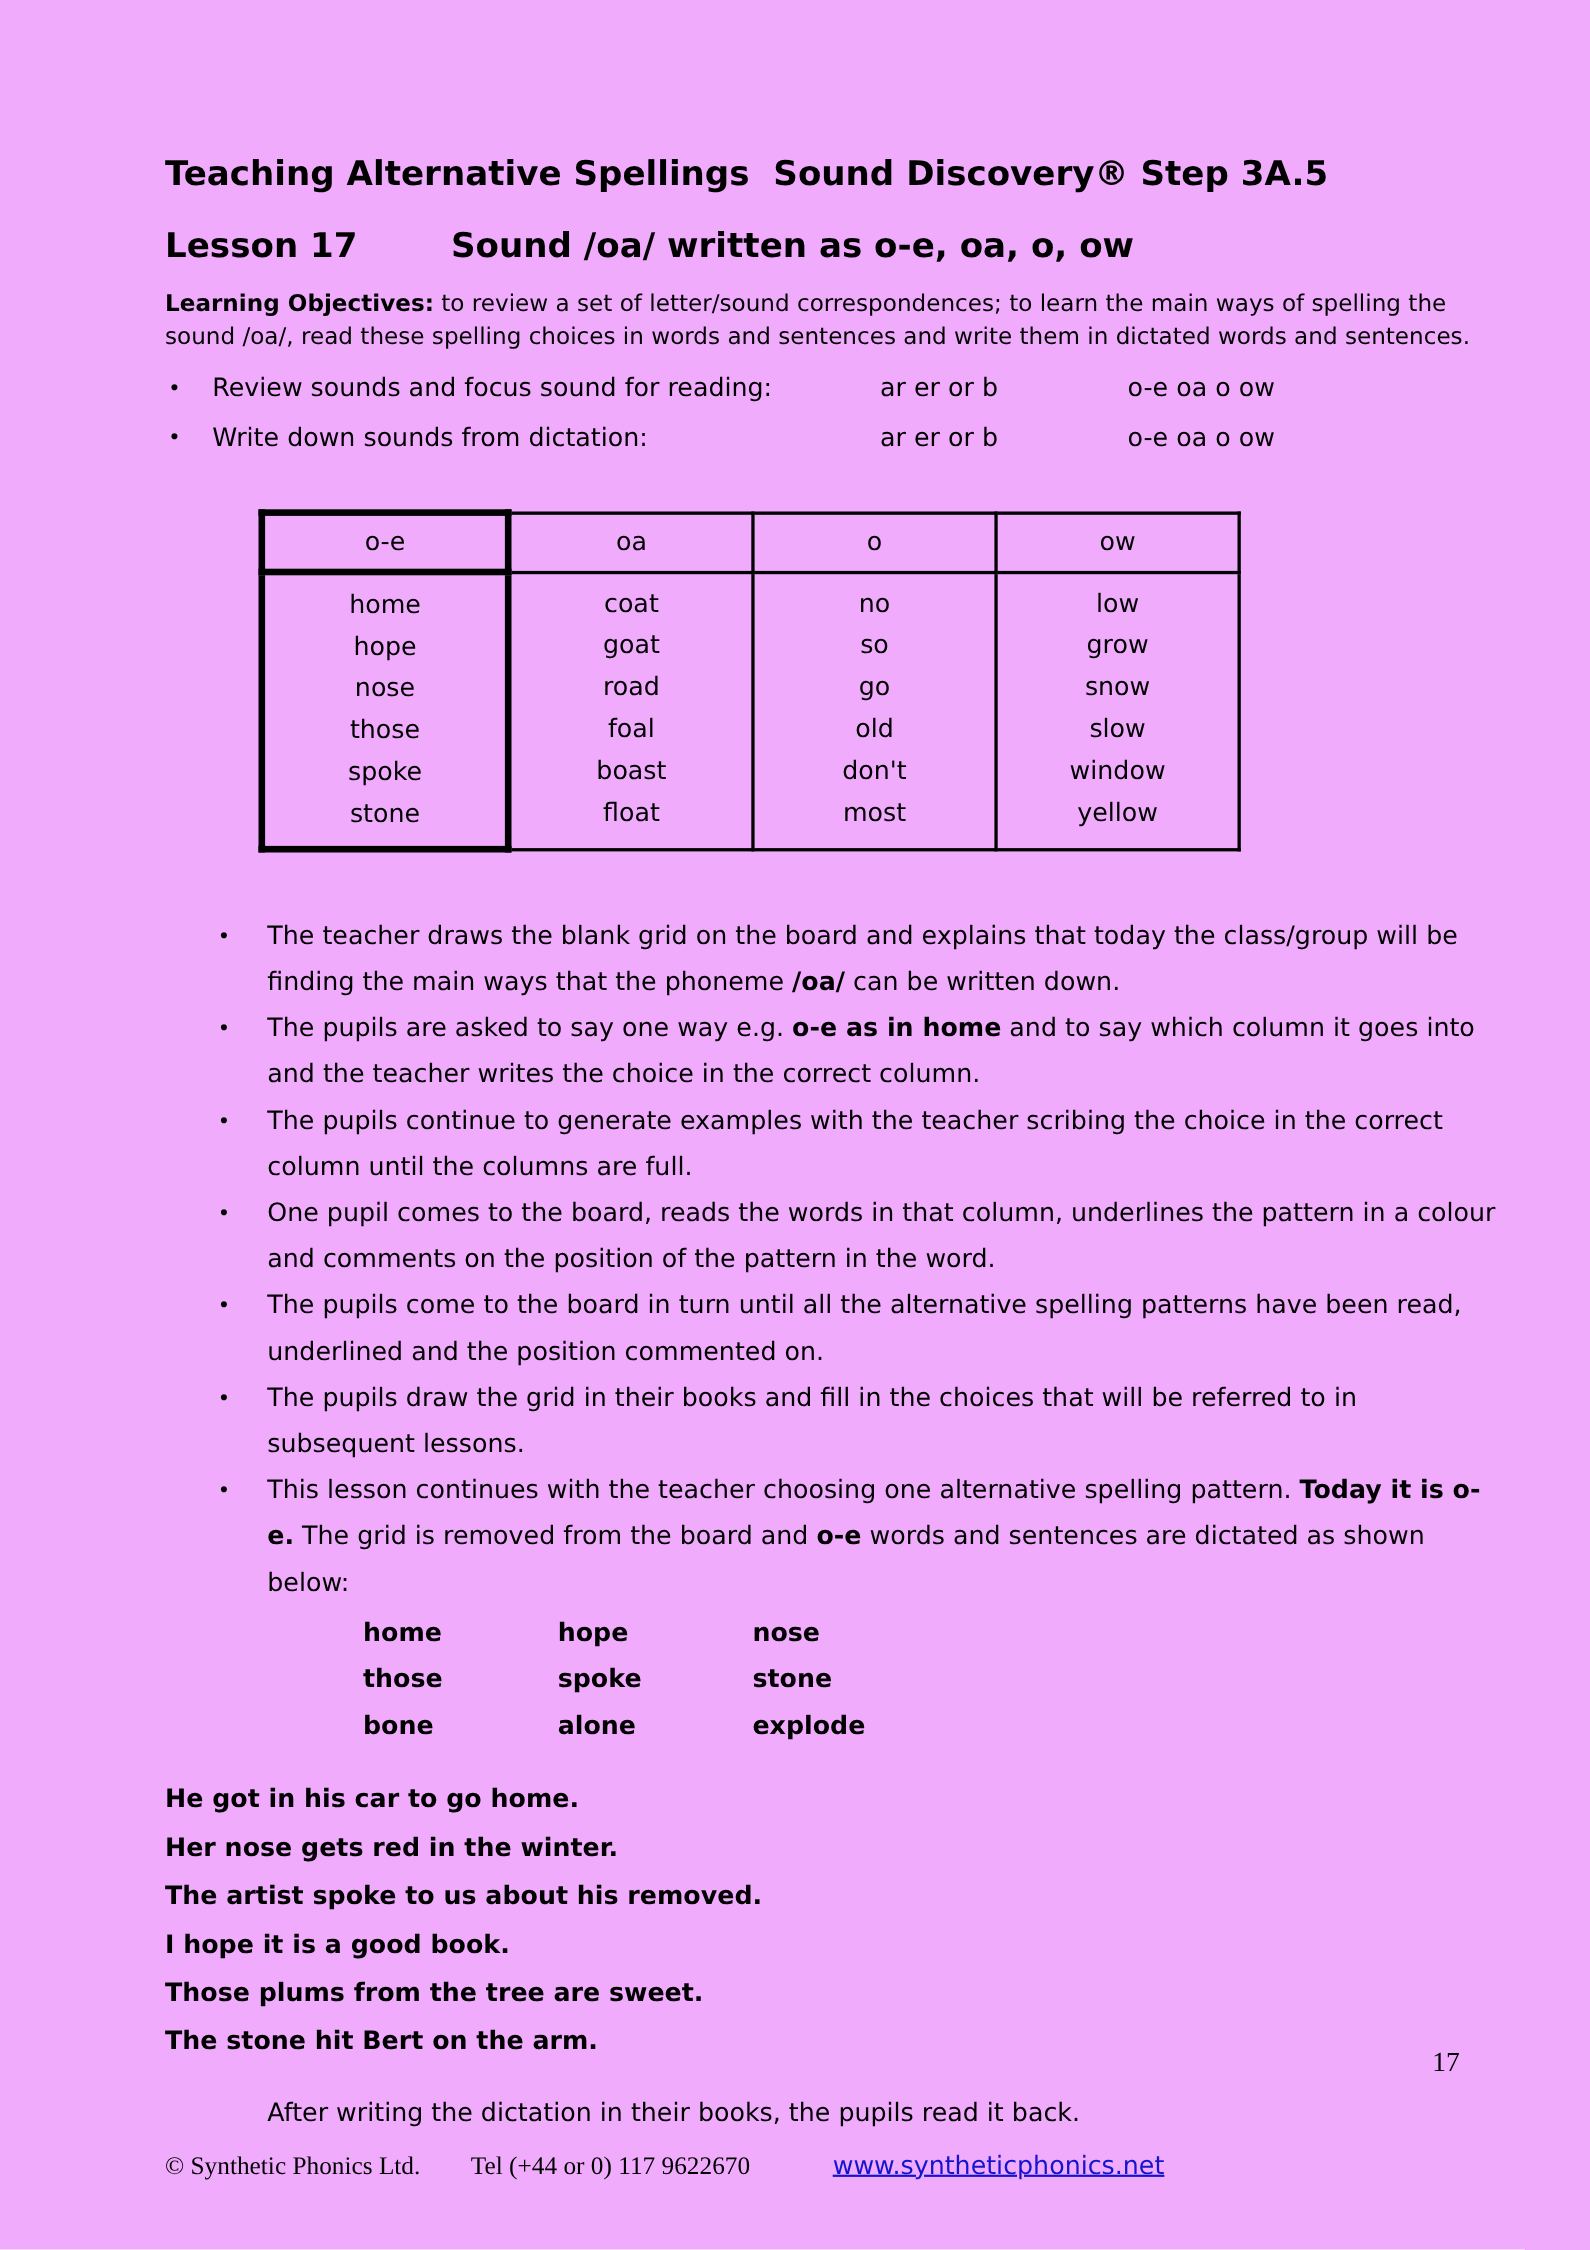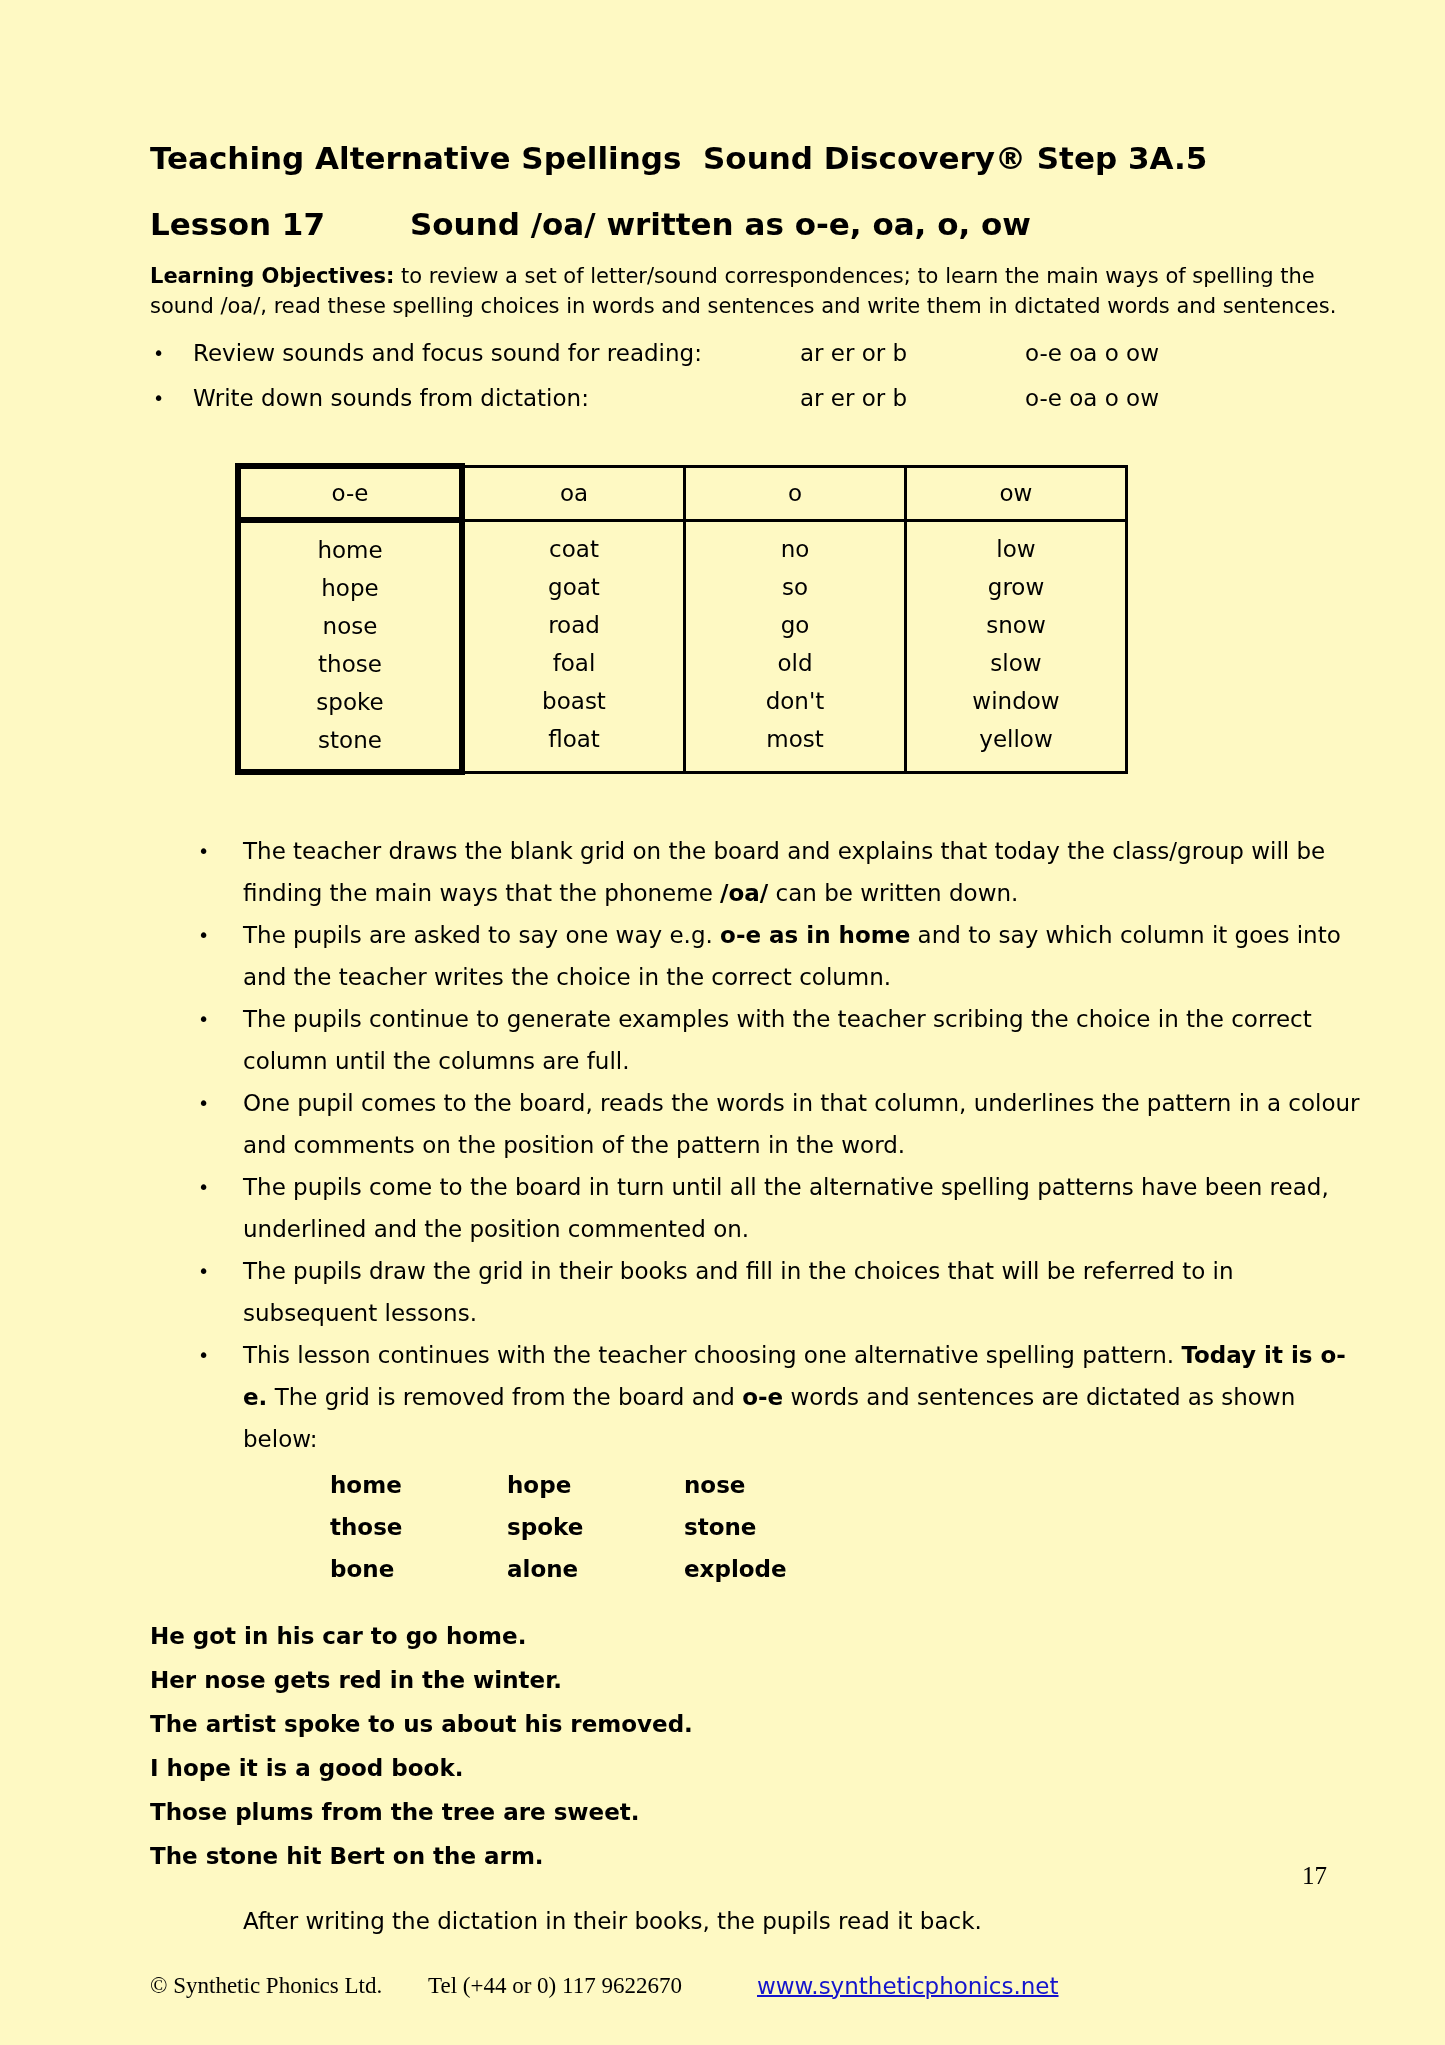--- a/index.html
+++ b/index.html
@@ -1,21 +1,21 @@
 <!DOCTYPE html>
 <html><head>
 <meta charset="utf-8">
 <style>
   html, body { margin: 0; padding: 0; background: #ffffff; }
   .page {
     position: relative;
     width: 1445px;
     height: 2045px;
     box-sizing: border-box;
-    background: #fef9c3;
+    background: #f0abfc;
     color: #000000;
     font-family: "DejaVu Sans", sans-serif;
     padding: 125px 85px 0 150px;
     overflow: hidden;
   }
 
   
   .title1 {
     font-size: 31px;
     font-weight: bold;
@@ -118,21 +118,21 @@
   .closing {
     margin: 22px 0 0 93px;
     font-size: 23px;
     line-height: 43px;
   }
 
   
   .footer {
     display: flex;
     align-items: flex-start;
-    margin-top: 30px;
+    margin-top: 13px;
   }
   .footer .copy {
     font-family: "Liberation Serif", serif;
     font-size: 23px;
     width: 278px;
     flex: none;
   }
   .footer .tel {
     font-family: "Liberation Serif", serif;
     font-size: 23px;

